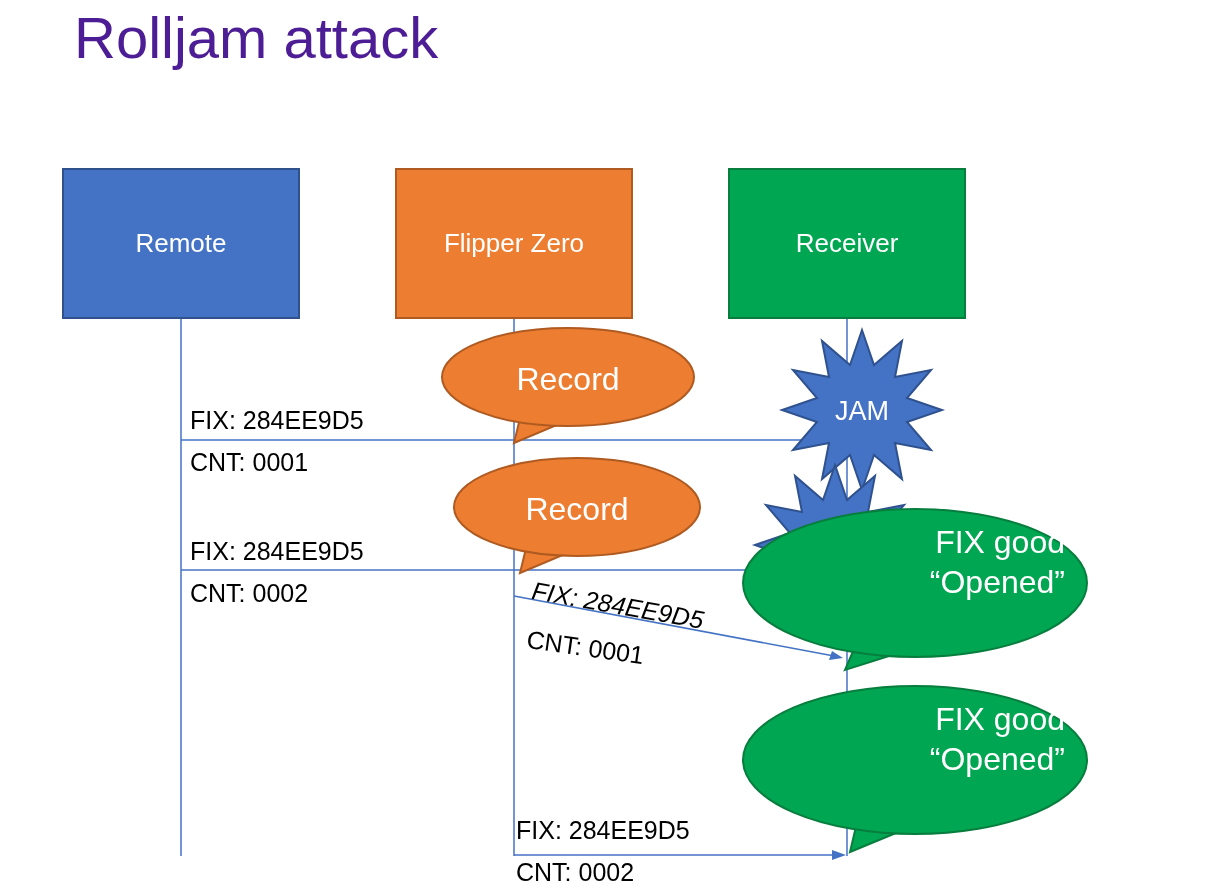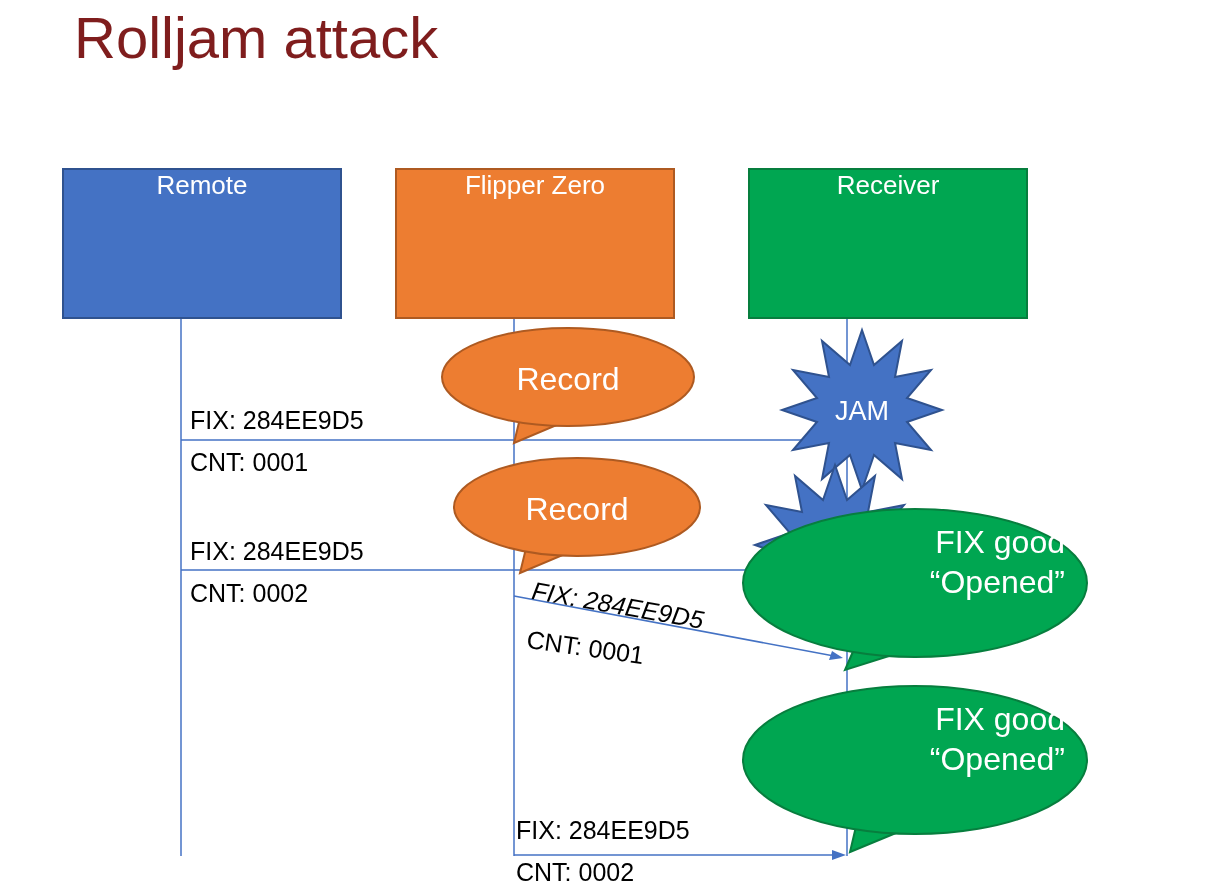--- a/index.html
+++ b/index.html
@@ -1,32 +1,32 @@
 <!DOCTYPE html>
 <html><head>
 <meta charset="utf-8">
 <style>
   html,body { margin:0; padding:0; background:#fff; }
   .slide {
     position:relative; width:1231px; height:892px; background:#fff;
     font-family:"Liberation Sans", sans-serif; overflow:hidden;
   }
   .title {
-    position:absolute; left:74px; top:4px; font-size:58px; color:#7f1d1d;
+    position:absolute; left:74px; top:4px; font-size:58px; color:#4c1d95;
     font-weight:400;
   }
   .actor {
-    position:absolute; top:168px; width:280px; height:151px;
-    display:flex; align-items:flex-start; justify-content:center;
+    position:absolute; top:168px; width:238px; height:151px;
+    display:flex; align-items:center; justify-content:center;
     color:#ffffff; font-size:26px;
     box-sizing:border-box;
   }
   .actor-remote   { left:62px;  background:#4472C4; border:2px solid #2F528F; }
   .actor-flipper  { left:395px; background:#ED7D31; border:2px solid #AE5A21; }
-  .actor-receiver { left:728px; background:#00A651; border:2px solid #077E3E;margin-left:20px; }
+  .actor-receiver { left:728px; background:#00A651; border:2px solid #077E3E; }
   svg.layer { position:absolute; left:0; top:0; }
   .lbl {
     position:absolute; font-size:25px; color:#000; white-space:nowrap;
     line-height:30px;
   }
   .rot { transform-origin:left top; }
   .bubble-text {
     position:absolute; color:#fff; text-align:center; font-size:32px;
   }
   .bubble-text .ln { line-height:40px;text-align:right; }

